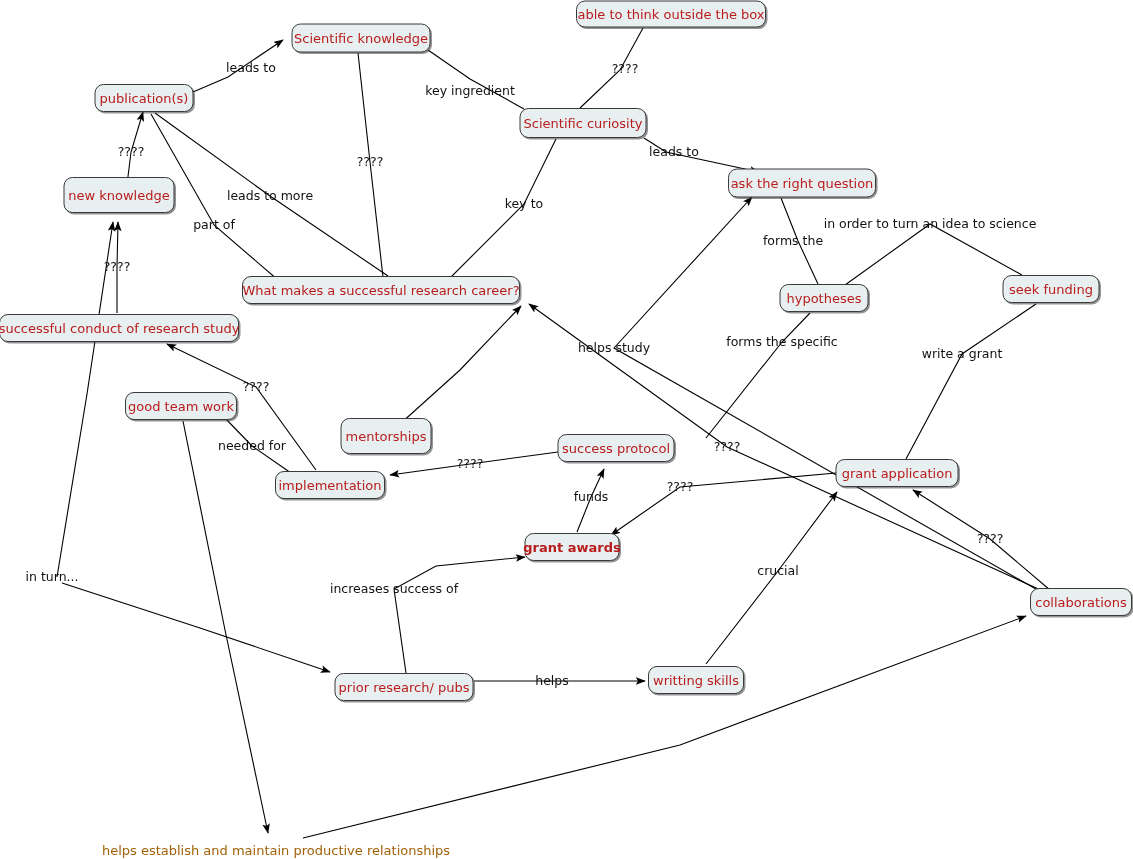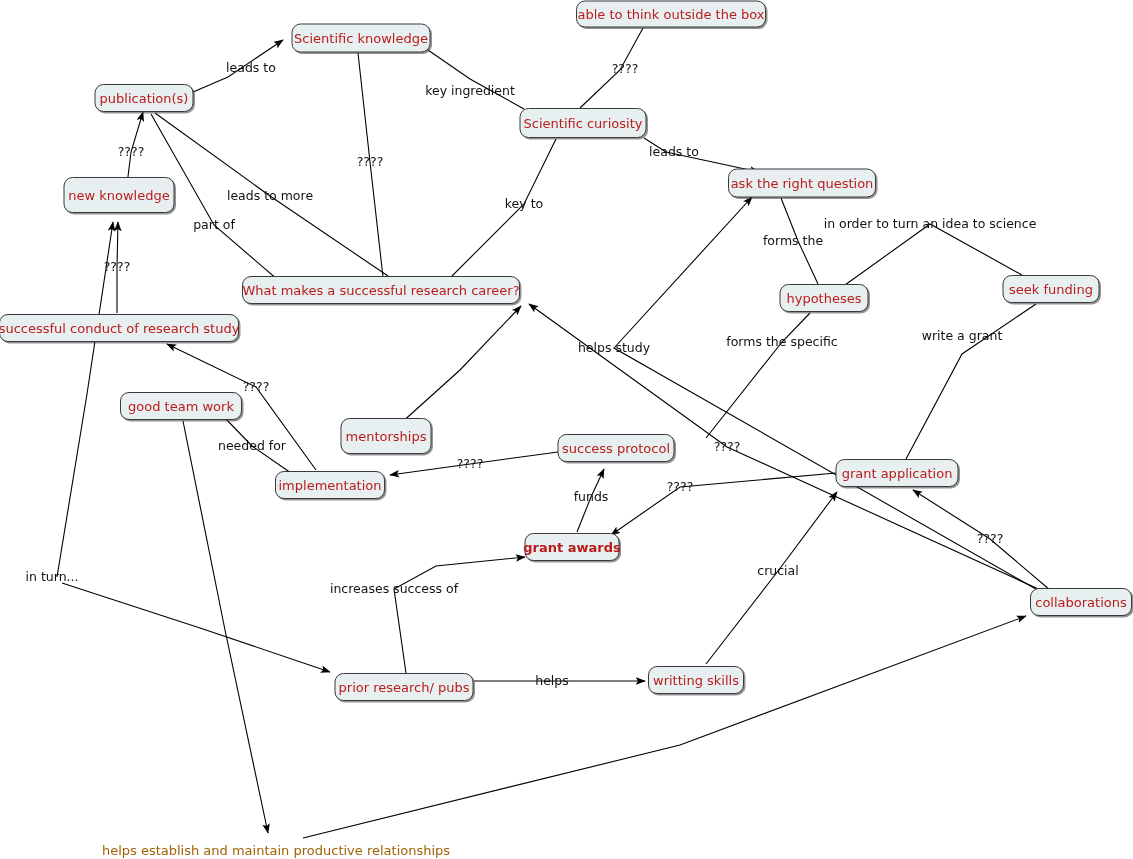--- a/index.html
+++ b/index.html
@@ -110,21 +110,21 @@
       <div class="node" style="left: 361px; top: 38px; width: 139px; height: 29px;">Scientific knowledge</div>
       <div class="node" style="left: 671px; top: 14px; width: 190px; height: 27px;">able to think outside the box</div>
       <div class="node" style="left: 144px; top: 98px; width: 99px; height: 28px;">publication(s)</div>
       <div class="node" style="left: 583px; top: 123px; width: 127px; height: 30px;">Scientific curiosity</div>
       <div class="node" style="left: 802px; top: 183px; width: 148px; height: 29px;">ask the right question</div>
       <div class="node" style="left: 119px; top: 195px; width: 111px; height: 36px;">new knowledge</div>
       <div class="node" style="left: 824px; top: 298px; width: 89px; height: 28px;">hypotheses</div>
       <div class="node" style="left: 1051px; top: 289px; width: 97px; height: 28px;">seek funding</div>
       <div class="node" style="left: 381px; top: 290px; width: 278px; height: 28px;">What makes a successful research career?</div>
       <div class="node" style="left: 119px; top: 328px; width: 240px; height: 28px;">successful conduct of research study</div>
-      <div class="node" style="left: 181px; top: 406px; width: 122px; height: 28px;">good team work</div>
+      <div class="node" style="left: 181px; top: 406px; width: 112px; height: 28px;">good team work</div>
       <div class="node" style="left: 386px; top: 436px; width: 91px; height: 36px;">mentorships</div>
       <div class="node" style="left: 616px; top: 448px; width: 117px; height: 28px;">success protocol</div>
       <div class="node" style="left: 897px; top: 473px; width: 123px; height: 28px;">grant application</div>
       <div class="node" style="left: 330px; top: 485px; width: 110px; height: 28px;">implementation</div>
       <div class="node" style="left: 572px; top: 547px; width: 95px; height: 28px; font-weight: bold;">grant awards</div>
       <div class="node" style="left: 1081px; top: 602px; width: 102px; height: 28px;">collaborations</div>
       <div class="node" style="left: 404px; top: 687px; width: 139px; height: 28px;">prior research/ pubs</div>
       <div class="node" style="left: 696px; top: 680px; width: 96px; height: 28px;">writting skills</div>
     </div>
   <div id="label-layer">
@@ -140,21 +140,21 @@
       <div class="edge-label" style="left: 117px; top: 267px;">????</div>
       <div class="edge-label" style="left: 52px; top: 577px;">in turn...</div>
       <div class="edge-label" style="left: 256px; top: 387px;">????</div>
       <div class="edge-label" style="left: 252px; top: 446px;">needed for</div>
       <div class="edge-label" style="left: 470px; top: 464px;">????</div>
       <div class="edge-label" style="left: 591px; top: 497px;">funds</div>
       <div class="edge-label" style="left: 680px; top: 487px;">????</div>
       <div class="edge-label" style="left: 793px; top: 241px;">forms the</div>
       <div class="edge-label" style="left: 930px; top: 224px;">in order to turn an idea to science</div>
       <div class="edge-label" style="left: 782px; top: 342px;">forms the specific</div>
-      <div class="edge-label" style="left: 962px; top: 336px;">write a grant</div>
+      <div class="edge-label" style="left: 962px; top: 354px;">write a grant</div>
       <div class="edge-label" style="left: 727px; top: 447px;">????</div>
       <div class="edge-label" style="left: 614px; top: 348px;">helps study</div>
       <div class="edge-label" style="left: 990px; top: 539px;">????</div>
       <div class="edge-label" style="left: 778px; top: 571px;">crucial</div>
       <div class="edge-label" style="left: 394px; top: 589px;">increases success of</div>
       <div class="edge-label" style="left: 552px; top: 681px;">helps</div>
       <div class="free-label" style="left: 276px; top: 850px;">helps establish and maintain productive relationships</div>
     </div>
 
 </div>

